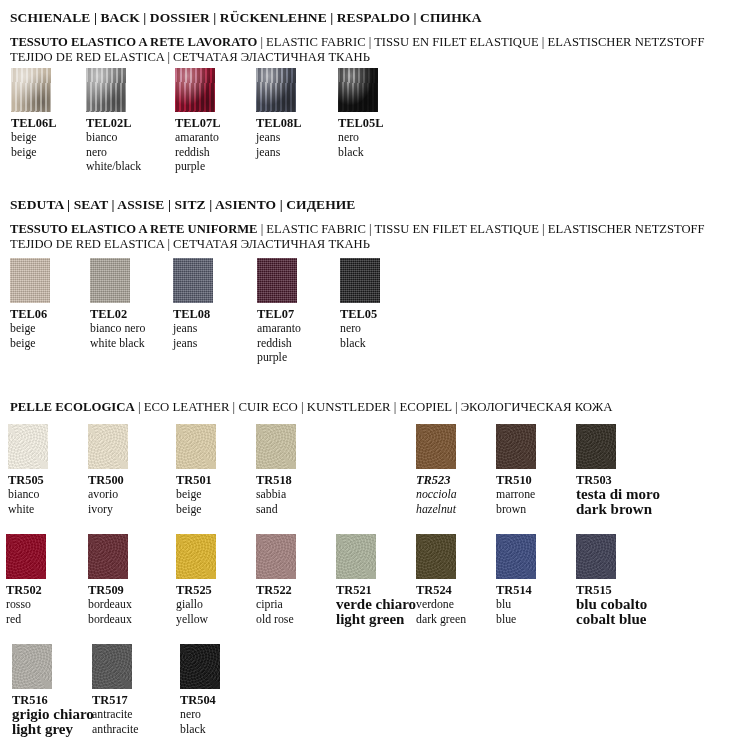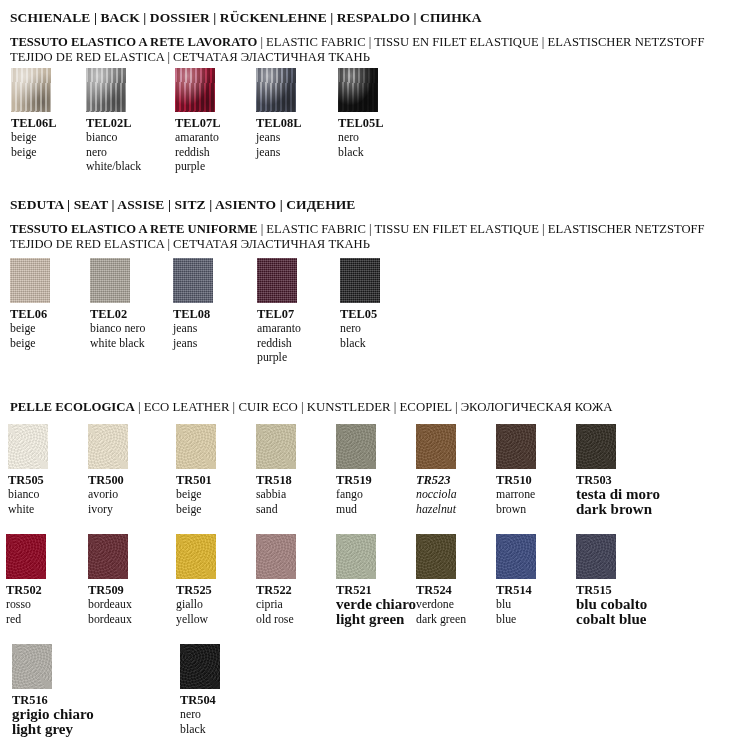--- a/index.html
+++ b/index.html
@@ -184,26 +184,20 @@
         <div class="desc">beige</div>
       </div>
 
       <div class="cell" style="left:256px;">
         <span class="sw tall tex-leather" style="background-color:#cbc3a4;"></span>
         <div class="code">TR518</div>
         <div class="desc">sabbia</div>
         <div class="desc">sand</div>
       </div>
 
-      <div class="cell" style="left:336px;">
-        <span class="sw tall tex-leather" style="background-color:#8b8a79;"></span>
-        <div class="code">TR519</div>
-        <div class="desc">fango</div>
-        <div class="desc">mud</div>
-      </div>
 
       <div class="cell" style="left:416px;font-style:italic;">
         <span class="sw tall tex-leather" style="background-color:#7b5532;"></span>
         <div class="code">TR523</div>
         <div class="desc">nocciola</div>
         <div class="desc">hazelnut</div>
       </div>
 
       <div class="cell" style="left:496px;">
         <span class="sw tall tex-leather" style="background-color:#47332a;"></span>
@@ -281,20 +275,26 @@
 
     <div class="row" style="position:absolute;left:4px;top:644px;height:100px;width:745px;">
 
       <div class="cell" style="left:8px;">
         <span class="sw tall tex-leather" style="background-color:#b3b0a9;"></span>
         <div class="code">TR516</div>
         <div class="desc narrow">grigio chiaro</div>
         <div class="desc narrow">light grey</div>
       </div>
 
+      <div class="cell" style="left:88px;">
+        <span class="sw tall tex-leather" style="background-color:#555555;"></span>
+        <div class="code">TR517</div>
+        <div class="desc">antracite</div>
+        <div class="desc">anthracite</div>
+      </div>
 
       <div class="cell" style="left:176px;">
         <span class="sw tall tex-leather" style="background-color:#131313;"></span>
         <div class="code">TR504</div>
         <div class="desc">nero</div>
         <div class="desc">black</div>
       </div>
     </div>
   </div>
 

